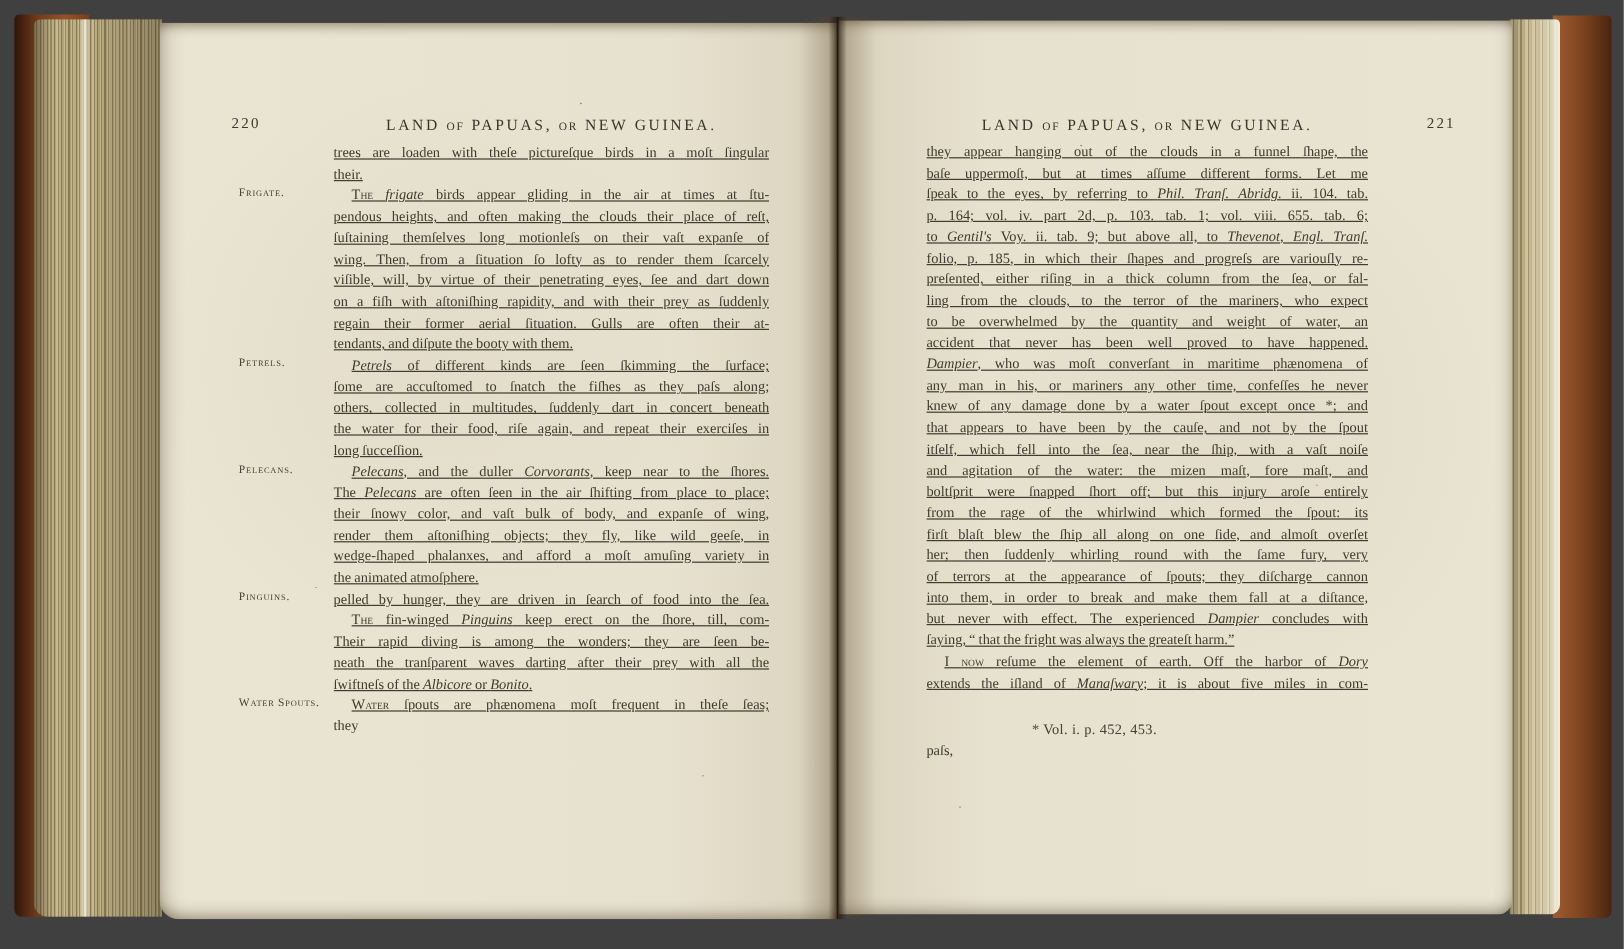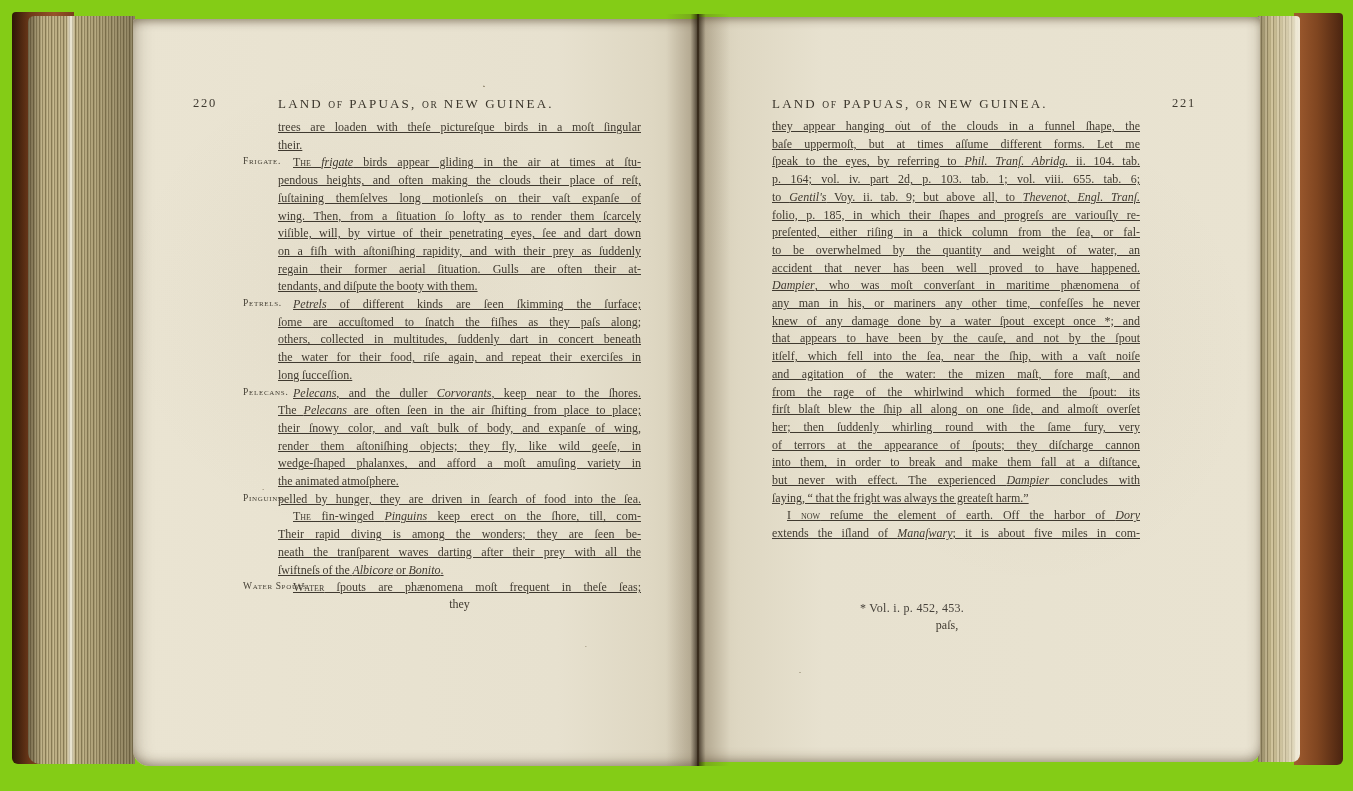--- a/index.html
+++ b/index.html
@@ -1,17 +1,17 @@
 <!DOCTYPE html>
 <html><head>
 <meta charset="utf-8">
 <style>
   html,body{margin:0;padding:0;width:1353px;height:791px;overflow:hidden;
     font-family:"Liberation Serif","DejaVu Serif",serif;}
-  .scene{position:absolute;inset:0;background:#84cc16;}
+  .scene{position:absolute;inset:0;background:#404040;}
 
   
   .cover-left{position:absolute;left:12px;top:12px;width:62px;height:752px;
     background:linear-gradient(90deg,#2e1607 0%,#6f3a1a 30%,#96522a 68%,#7a3f1c 100%);
     border-radius:4px 0 0 6px;}
   .cover-right{position:absolute;left:1294px;top:13px;width:49px;height:752px;
     background:linear-gradient(90deg,#a05c30 0%,#7f4520 48%,#4a2410 100%);
     border-radius:0 4px 6px 0;}
   .edges-left{position:absolute;left:28px;top:16px;width:107px;height:748px;
     background:
@@ -50,38 +50,38 @@
                 inset 0 -10px 12px -8px rgba(70,52,28,.48),
                 inset -10px 0 14px -10px rgba(70,52,28,.3);}
   .gutter{position:absolute;left:666px;top:14px;width:64px;height:752px;z-index:5;pointer-events:none;
     background:linear-gradient(90deg,rgba(92,72,45,0) 0%,rgba(92,72,45,.26) 38%,
       rgba(40,28,14,.7) 48%,#241607 50%,rgba(40,28,14,.7) 52%,
       rgba(92,72,45,.26) 62%,rgba(92,72,45,0) 100%);}
 
   
   .pagenum{position:absolute;font-size:12.5px;letter-spacing:1.8px;color:#3e3930;}
   .pn-left{left:60px;top:77px;}
-  .pn-right{left:473px;top:79px;}
+  .pn-right{left:490px;top:79px;}
   .running-head{position:absolute;top:77px;font-size:13px;letter-spacing:2.2px;
-    color:#3a352b;white-space:nowrap;}
+    color:#3a352b;text-align:center;white-space:nowrap;}
   .rh-left{left:145px;width:363px;}
   .rh-right{left:73px;width:368px;top:79px;}
   .rh-small{font-size:9.5px;letter-spacing:1.6px;}
   .page-body{position:absolute;font-size:12px;line-height:17.7px;color:#403a30;
     word-spacing:-0.4px;text-decoration:underline;}
   .body-left{left:145px;top:100px;width:363px;}
   .body-right{left:73px;top:101px;width:368px;}
   .para{position:relative;margin:0;}
   .line{text-align:justify;text-align-last:justify;overflow:hidden;}
   .line.first{text-indent:15px;}
   .line.end{text-align-last:left;}
   .sc{font-variant:small-caps;}
   .margin-note{position:absolute;left:-79px;top:2px;width:78px;font-size:9.5px;
-    letter-spacing:.7px;line-height:11px;color:#454035;font-variant:small-caps;margin-left:44px;}
-  .catchword{position:absolute;font-size:12px;color:#403a30;text-align:center;}
+    letter-spacing:.7px;line-height:11px;color:#454035;font-variant:small-caps;}
+  .catchword{position:absolute;font-size:12px;color:#403a30;text-align:left;}
   .cw-left{left:145px;top:578px;width:363px;}
   .cw-right{left:73px;top:601px;width:350px;}
   .footnote{position:absolute;left:73px;top:584px;width:280px;text-align:center;
     font-size:12px;letter-spacing:.3px;color:#46413a;}
 
   
   .ghost{position:absolute;pointer-events:none;opacity:.055;filter:blur(1.4px);
     background:repeating-linear-gradient(180deg,#6b5f49 0 2.5px,transparent 2.5px 17px);}
   #ghost-l{left:300px;top:150px;width:330px;height:22px;opacity:.05;}
   #ghost-r1{left:1120px;top:380px;width:95px;height:55px;}
@@ -153,28 +153,30 @@
     <div class="running-head rh-right" id="right-head"><span>LAND</span> <span class="rh-small">OF</span> <span>PAPUAS,</span> <span class="rh-small">OR</span> <span>NEW GUINEA.</span></div>
     <div class="page-body body-right" id="right-body">
         <div class="para">
           <div class="line">they appear hanging out of the clouds in a funnel ſhape, the</div>
           <div class="line">baſe uppermoſt, but at times aſſume different forms. Let me</div>
           <div class="line">ſpeak to the eyes, by referring to <i>Phil. Tranſ. Abridg.</i> ii. 104. tab.</div>
           <div class="line">p. 164; vol. iv. part 2d, p. 103. tab. 1; vol. viii. 655. tab. 6;</div>
           <div class="line">to <i>Gentil's</i> Voy. ii. tab. 9; but above all, to <i>Thevenot</i>, <i>Engl. Tranſ.</i></div>
           <div class="line">folio, p. 185, in which their ſhapes and progreſs are variouſly re-</div>
           <div class="line">preſented, either riſing in a thick column from the ſea, or fal-</div>
+          <div class="line">ling from the clouds, to the terror of the mariners, who expect</div>
           <div class="line">to be overwhelmed by the quantity and weight of water, an</div>
           <div class="line">accident that never has been well proved to have happened.</div>
           <div class="line"><i>Dampier</i>, who was moſt converſant in maritime phænomena of</div>
           <div class="line">any man in his, or mariners any other time, confeſſes he never</div>
           <div class="line">knew of any damage done by a water ſpout except once *; and</div>
           <div class="line">that appears to have been by the cauſe, and not by the ſpout</div>
           <div class="line">itſelf, which fell into the ſea, near the ſhip, with a vaſt noiſe</div>
           <div class="line">and agitation of the water: the mizen maſt, fore maſt, and</div>
+          <div class="line">boltſprit were ſnapped ſhort off; but this injury aroſe entirely</div>
           <div class="line">from the rage of the whirlwind which formed the ſpout: its</div>
           <div class="line">firſt blaſt blew the ſhip all along on one ſide, and almoſt overſet</div>
           <div class="line">her; then ſuddenly whirling round with the ſame fury, very</div>
           <div class="line">of terrors at the appearance of ſpouts; they diſcharge cannon</div>
           <div class="line">into them, in order to break and make them fall at a diſtance,</div>
           <div class="line">but never with effect. The experienced <i>Dampier</i> concludes with</div>
           <div class="line end">ſaying, “ that the fright was always the greateſt harm.”</div>
         </div>
         <div class="para">
           <div class="line first">I <span class="sc">now</span> reſume the element of earth. Off the harbor of <i>Dory</i></div>

